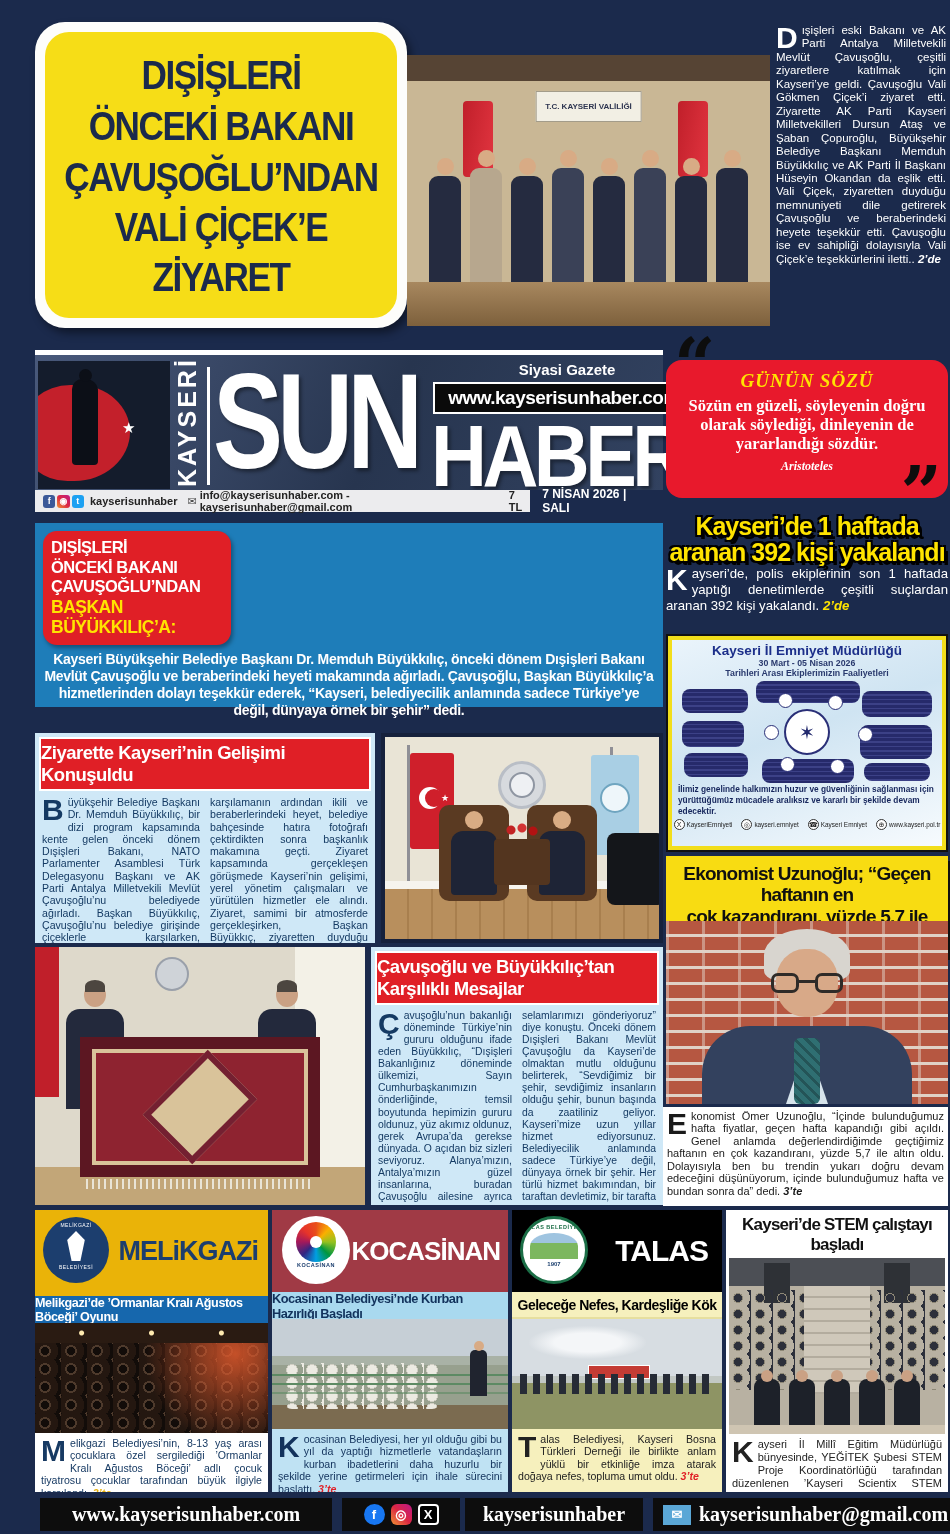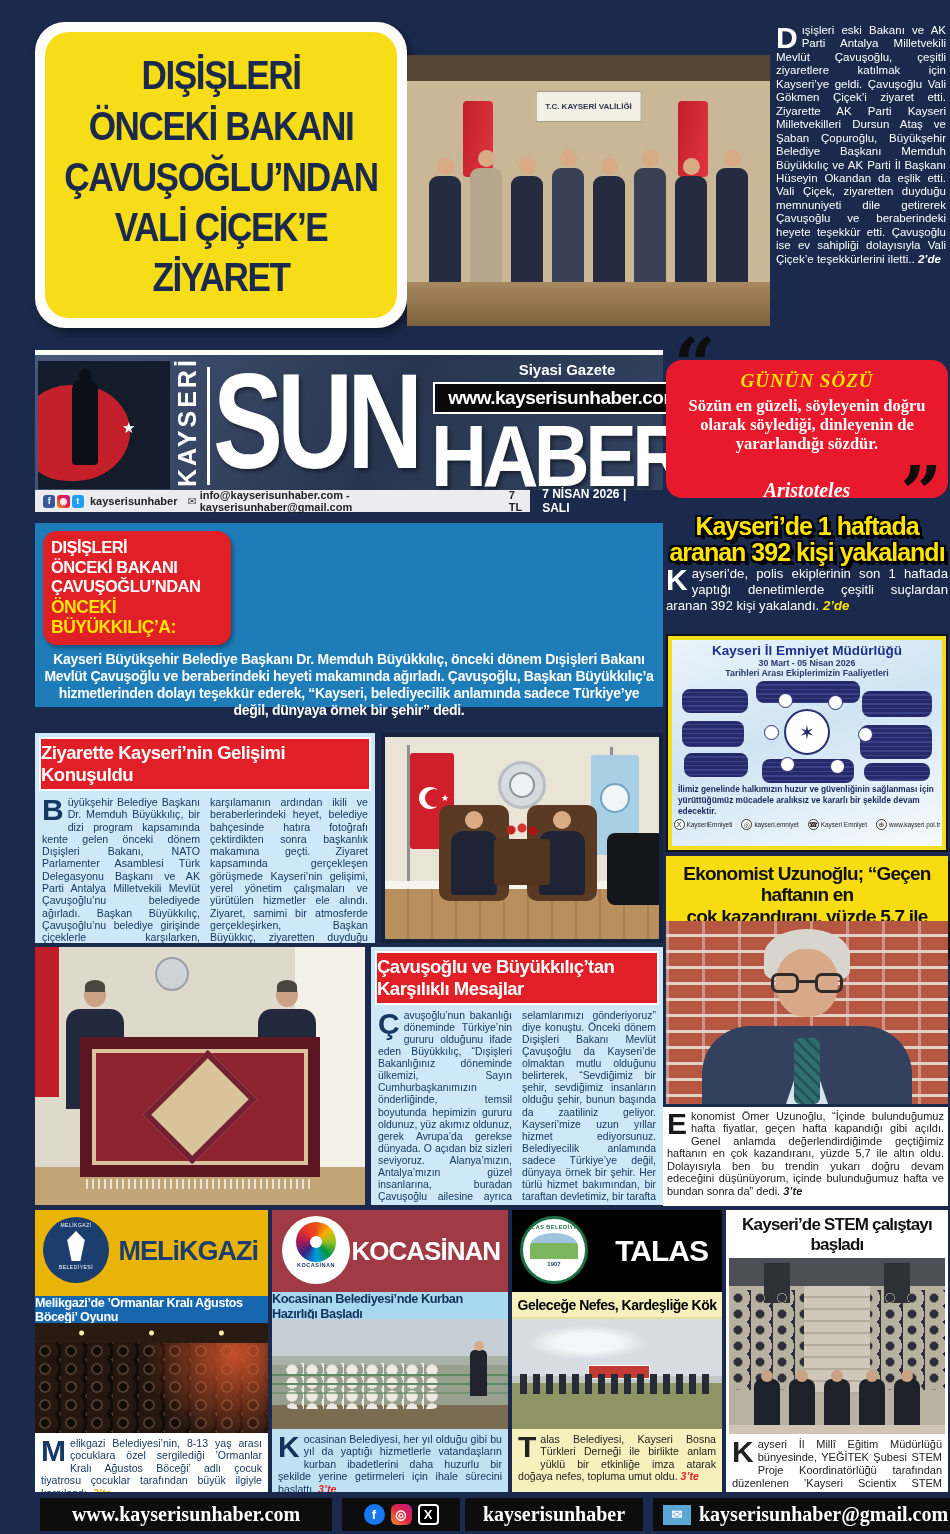--- a/index.html
+++ b/index.html
@@ -50,21 +50,21 @@
   .ms-price{font-weight:bold;margin-left:22px}
   .ms-date{margin-left:auto;height:100%;display:flex;align-items:center;background:#1b2a4c;color:#fff;font-weight:bold;font-size:12px;padding:0 12px}
 
   
   .qwrap{position:absolute;left:666px;top:338px;width:282px;height:176px}
   .qbox{position:absolute;left:0;right:0;top:22px;bottom:16px;background:#e8192c;border-radius:16px;padding:10px 14px 6px;text-align:center;color:#fff}
   .qmark{position:absolute;font-family:"DejaVu Serif",serif;font-weight:bold;color:#0d0d0d;font-size:72px;line-height:.7;z-index:2}
   .qmark.a{left:8px;top:2px}.qmark.b{right:6px;bottom:-4px}
   .qtitle{color:#ffe400;font-style:italic;font-weight:bold;font-size:19px;letter-spacing:1px;font-family:"Liberation Serif",serif}
   .qtext{font-weight:bold;font-size:16.5px;line-height:1.16;margin-top:4px;font-family:"Liberation Serif",serif}
-  .qauthor{font-style:italic;font-weight:bold;font-size:20px;margin-top:26px;font-family:"Liberation Serif",serif}
+  .qauthor{font-style:italic;font-weight:bold;font-size:12px;margin-top:6px;font-family:"Liberation Serif",serif}
 
   
   .mainband{position:absolute;left:35px;top:523px;width:628px;height:184px;background:#1e7db9}
   .kicker{position:absolute;left:8px;top:8px;width:188px;height:114px;background:#e01f26;border-radius:14px;padding:6px 8px;display:flex;flex-direction:column;justify-content:center;box-shadow:2px 3px 4px rgba(0,0,0,.35)}
   .kicker .kw{color:#fff;font-weight:bold;font-size:16.5px;line-height:1.18;letter-spacing:-0.5px}
   .kicker .ky{color:#ffe400;font-weight:bold;font-size:17.5px;line-height:1.18;letter-spacing:-0.5px}
   .mainhead{position:absolute;left:198px;top:4px;right:2px;height:120px;display:flex;flex-direction:column;justify-content:center;text-align:center;color:#fff}
   .mainhead .mh{font-size:49px;font-weight:bold;letter-spacing:-2.5px;line-height:1.1;transform:scale(.98,1.14);text-shadow:2px 3px 3px rgba(0,0,0,.35)}
   .subhead{position:absolute;left:8px;right:8px;top:128px;color:#fff;font-weight:bold;font-size:14px;line-height:1.22;text-align:center;letter-spacing:-0.3px}
 
@@ -321,21 +321,21 @@
       <div class="qauthor">Aristoteles</div>
     </div>
     <span class="qmark b">”</span>
   </div>
 
   <div class="mainband">
     <div class="kicker">
       <div class="kw">DIŞİŞLERİ</div>
       <div class="kw">ÖNCEKİ BAKANI</div>
       <div class="kw">ÇAVUŞOĞLU’NDAN</div>
-      <div class="ky">ÖNCEKİ</div>
+      <div class="ky">BAŞKAN</div>
       <div class="ky">BÜYÜKKILIÇ’A:</div>
     </div>
     <div class="subhead">Kayseri Büyükşehir Belediye Başkanı Dr. Memduh Büyükkılıç, önceki dönem Dışişleri Bakanı Mevlüt Çavuşoğlu ve beraberindeki heyeti makamında ağırladı. Çavuşoğlu, Başkan Büyükkılıç’a hizmetlerinden dolayı teşekkür ederek, “Kayseri, belediyecilik anlamında sadece Türkiye’ye değil, dünyaya örnek bir şehir” dedi.</div>
   </div>
 
   <div class="pheadline">
     <div>Kayseri’de 1 haftada</div>
     <div>aranan 392 kişi yakalandı</div>
   </div>
   <p class="pbody dropcap"><span>Kayseri’de, polis ekiplerinin son 1 haftada yaptığı denetimlerde çeşitli suçlardan aranan 392 kişi yakalandı.</span> <span class="refy">2’de</span></p>

